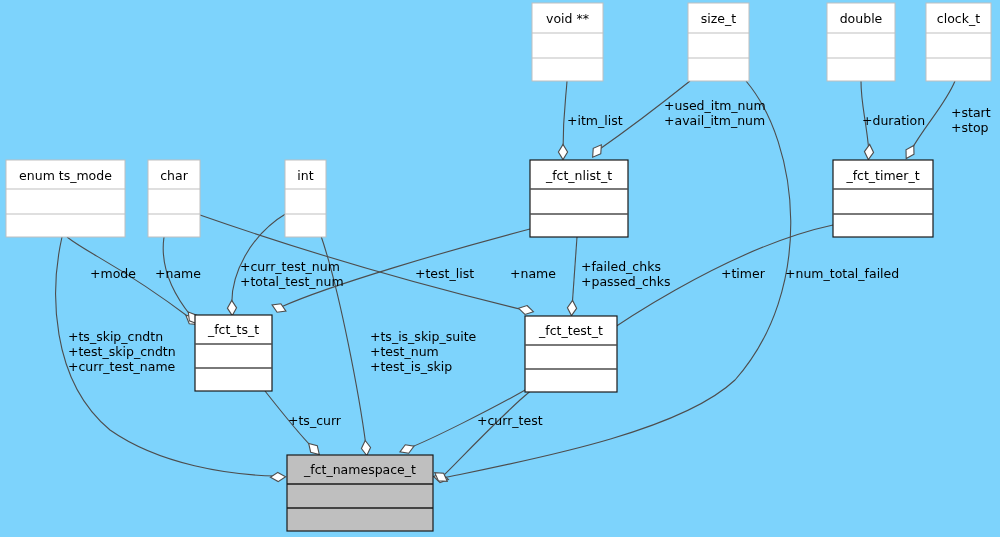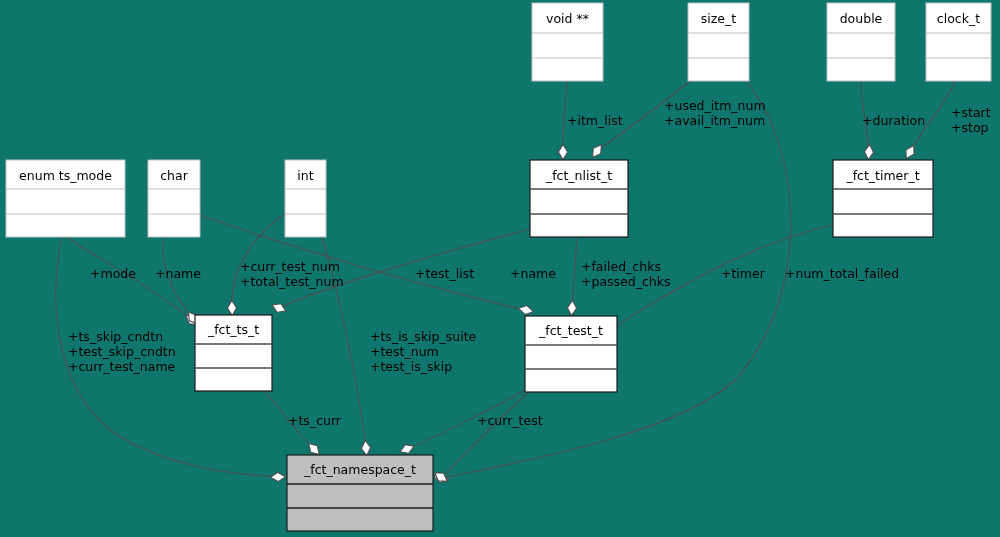--- a/index.html
+++ b/index.html
@@ -10,21 +10,21 @@
   body {
     width: 1000px;
     height: 537px;
     font-family: "DejaVu Sans", sans-serif;
     overflow: hidden;
   }
   #diagram-root {
     position: relative;
     width: 1000px;
     height: 537px;
-    background: #0f766e;
+    background: #7dd3fc;
     text-align: center;
   }
   svg#uml-canvas {
     position: absolute;
     left: 0;
     top: 0;
     width: 1000px;
     height: 537px;
     display: block;
   }

